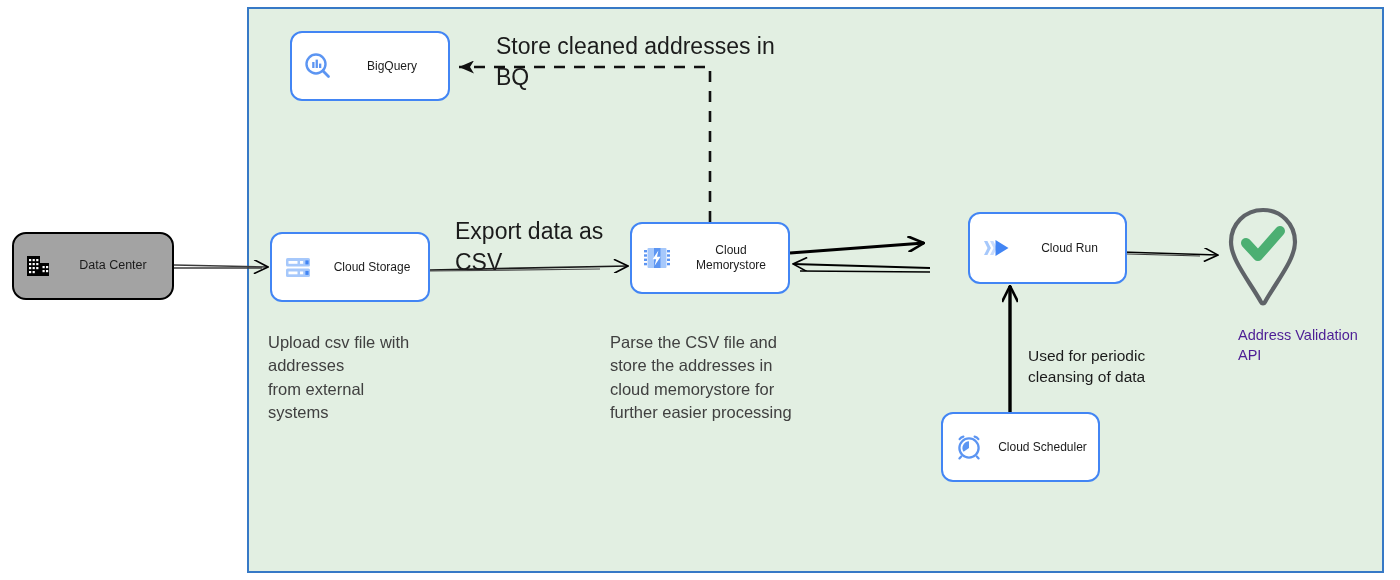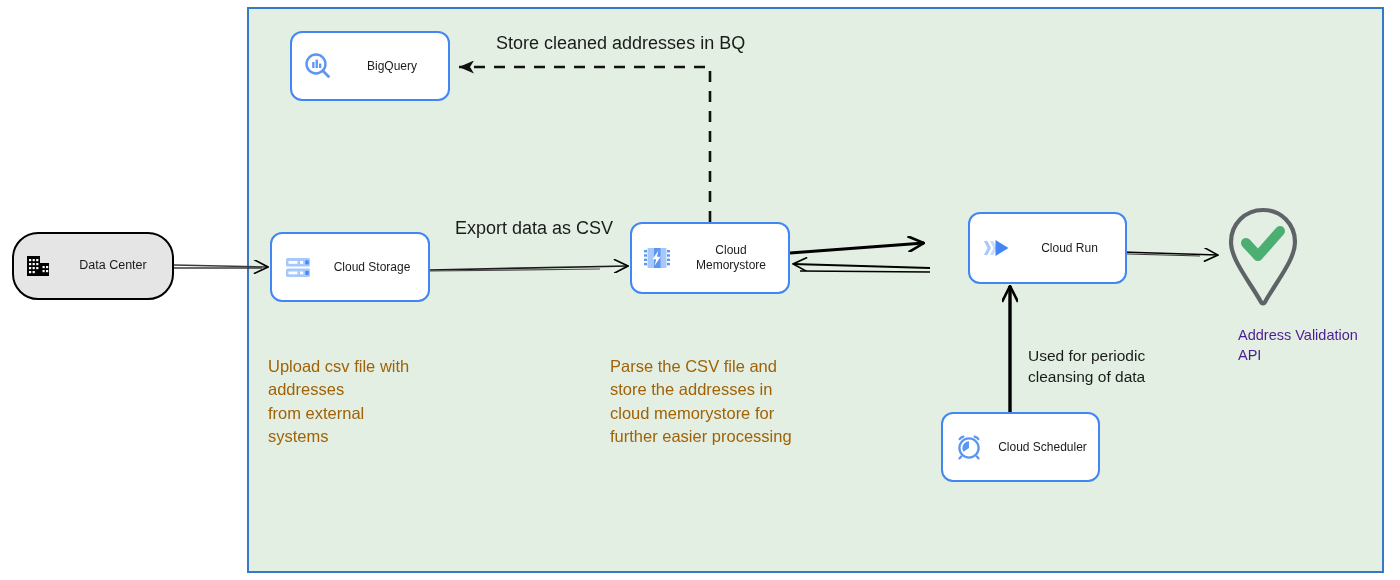--- a/index.html
+++ b/index.html
@@ -48,38 +48,37 @@
   }
   .node .lbl {
     flex: 1 1 auto;
     text-align: center;
     font-size: 12px;
     color: #1b1b1b;
     line-height: 1.25;
     padding-right: 8px;
   }
   .node.ext {
-    background: #e5e5e5;
+    background: #a3a3a3;
     border: 2px solid #000000;
-    border-radius: 26px;
+    border-radius: 14px;
   }
   .node.ext .lbl {
     font-size: 12.5px;
   }
   .caption {
     position: absolute;
     font-size: 16.5px;
-    color: #a16207;
+    color: #404040;
     line-height: 1.42;
     white-space: pre-line;
-    margin-top: 24px;
   }
   .edge-label {
     position: absolute;
-    font-size: 18px;
+    font-size: 23px;
     color: #1b1b1b;
     line-height: 1.35;
     white-space: pre-line;
   }
   .pin-label {
     position: absolute;
     font-size: 14.5px;
     color: #4c1d95;
     line-height: 1.4;
     white-space: pre-line;

